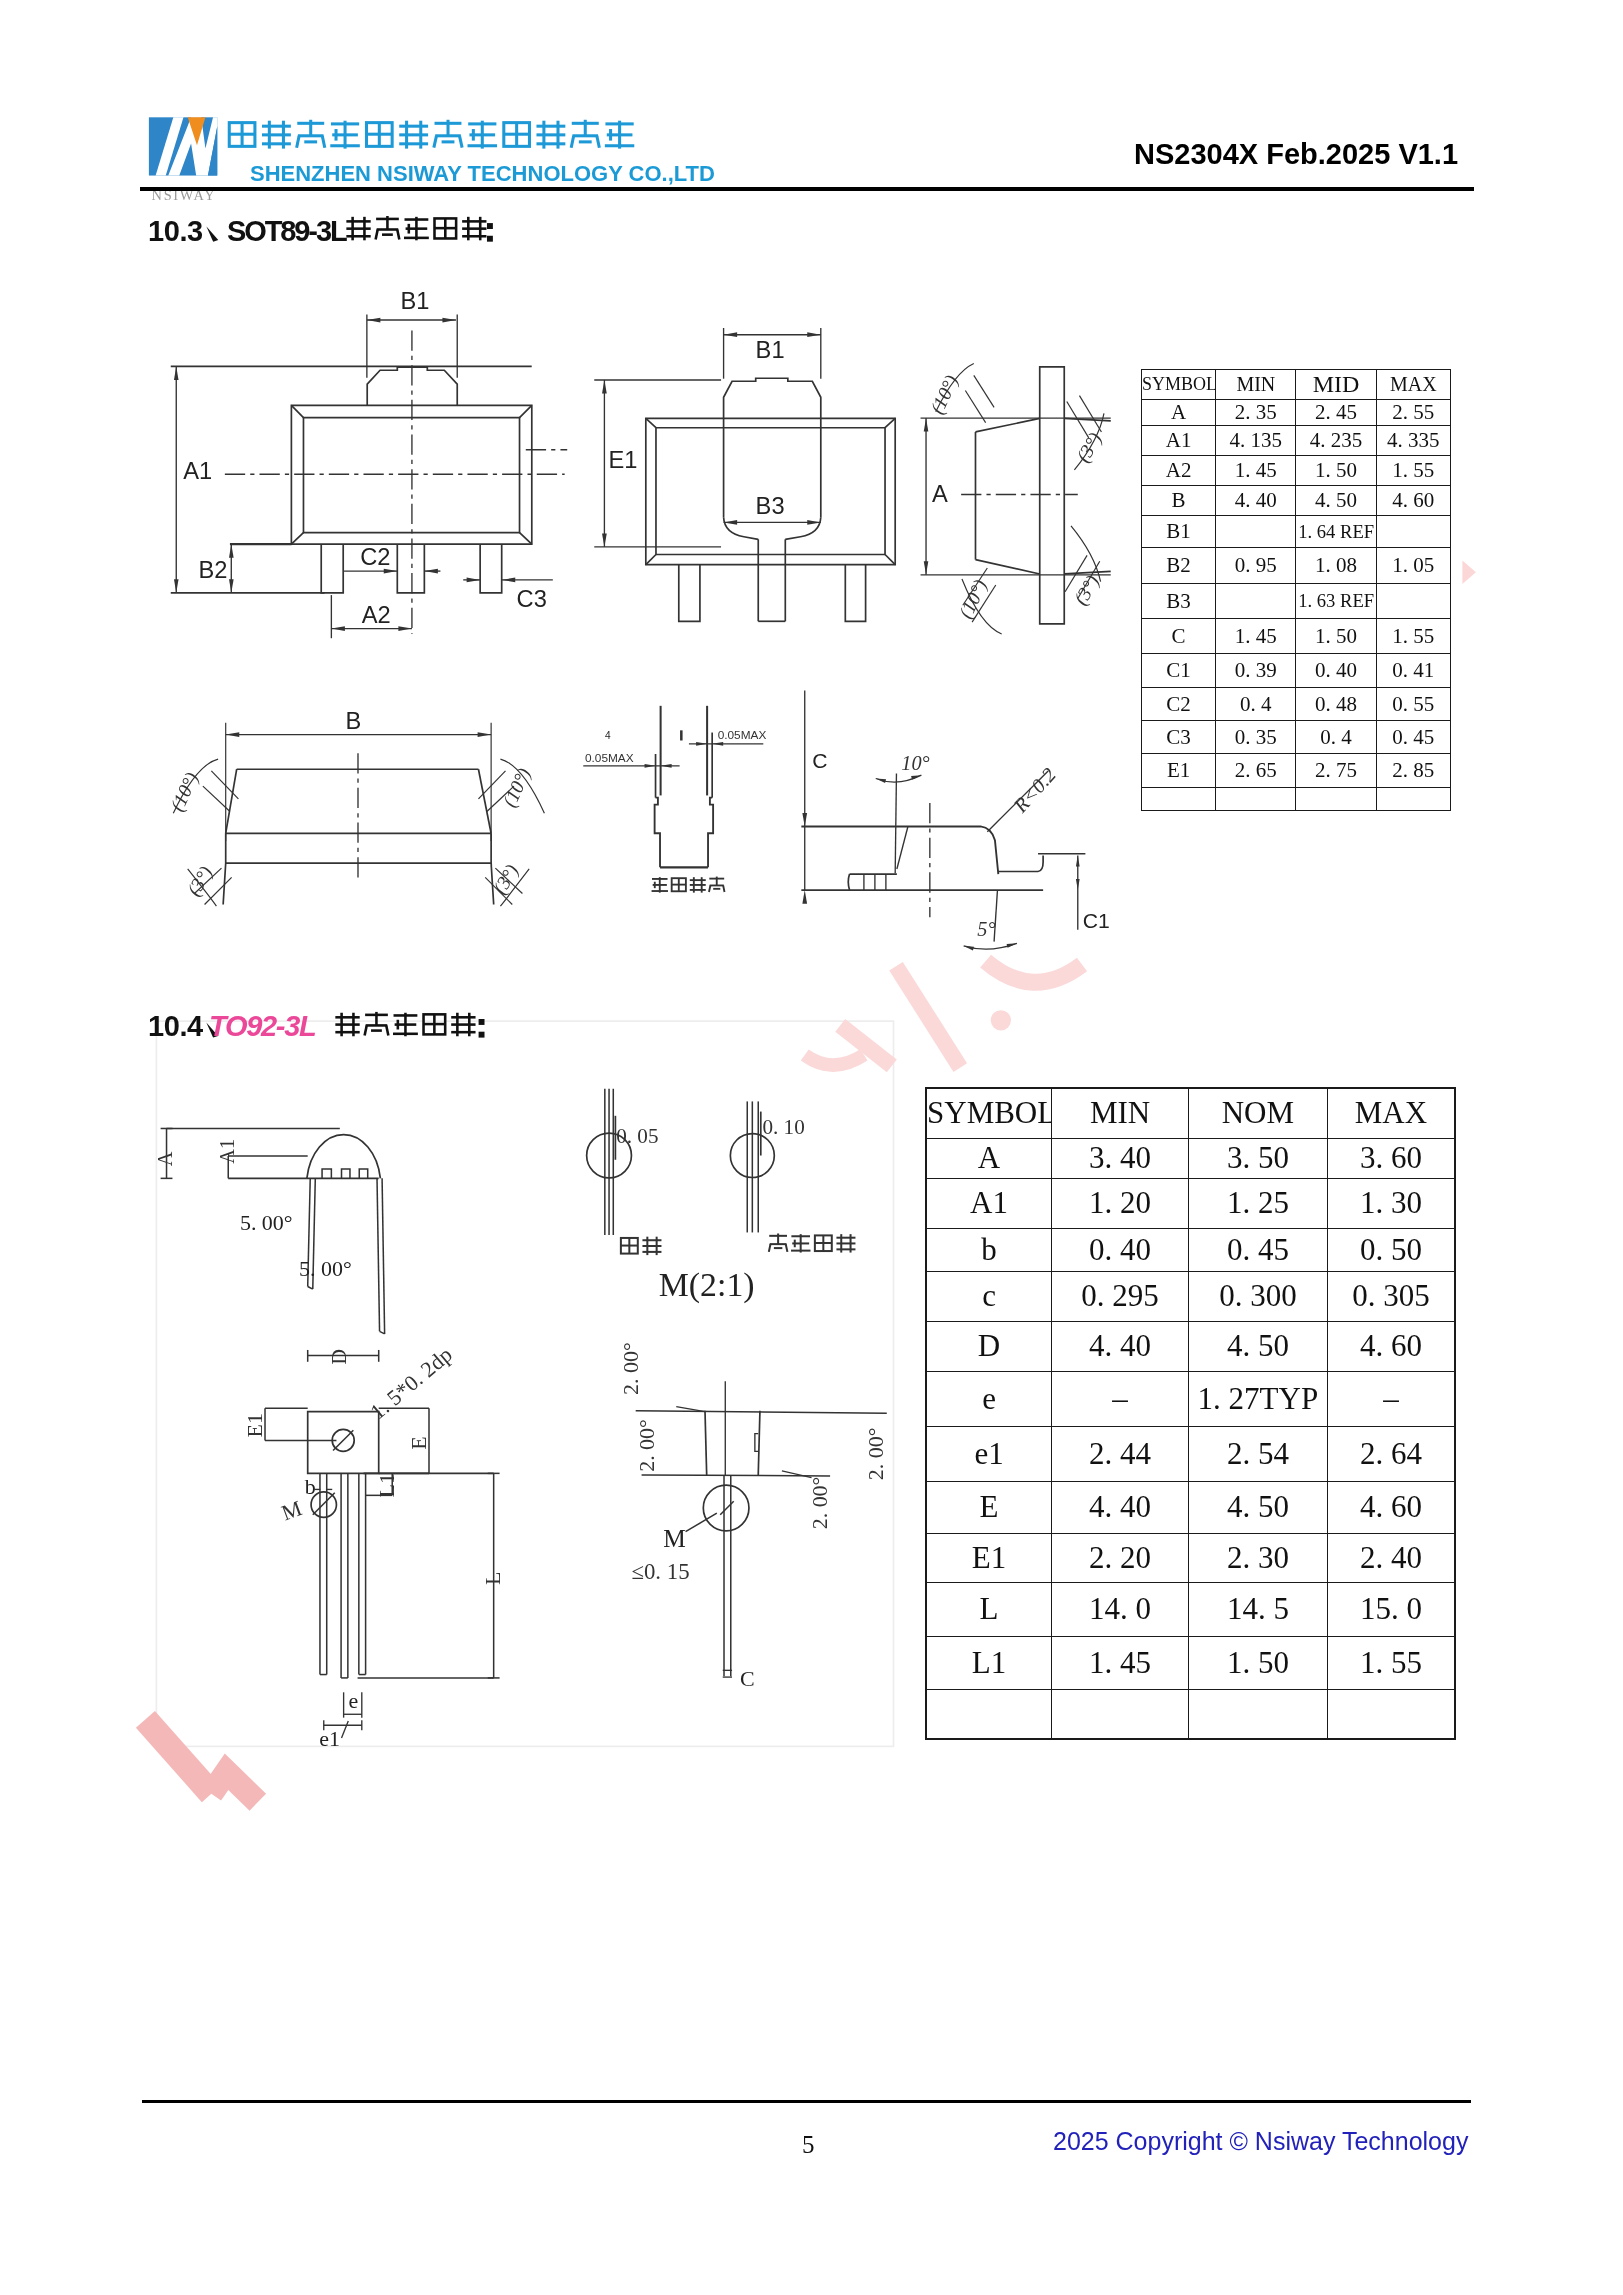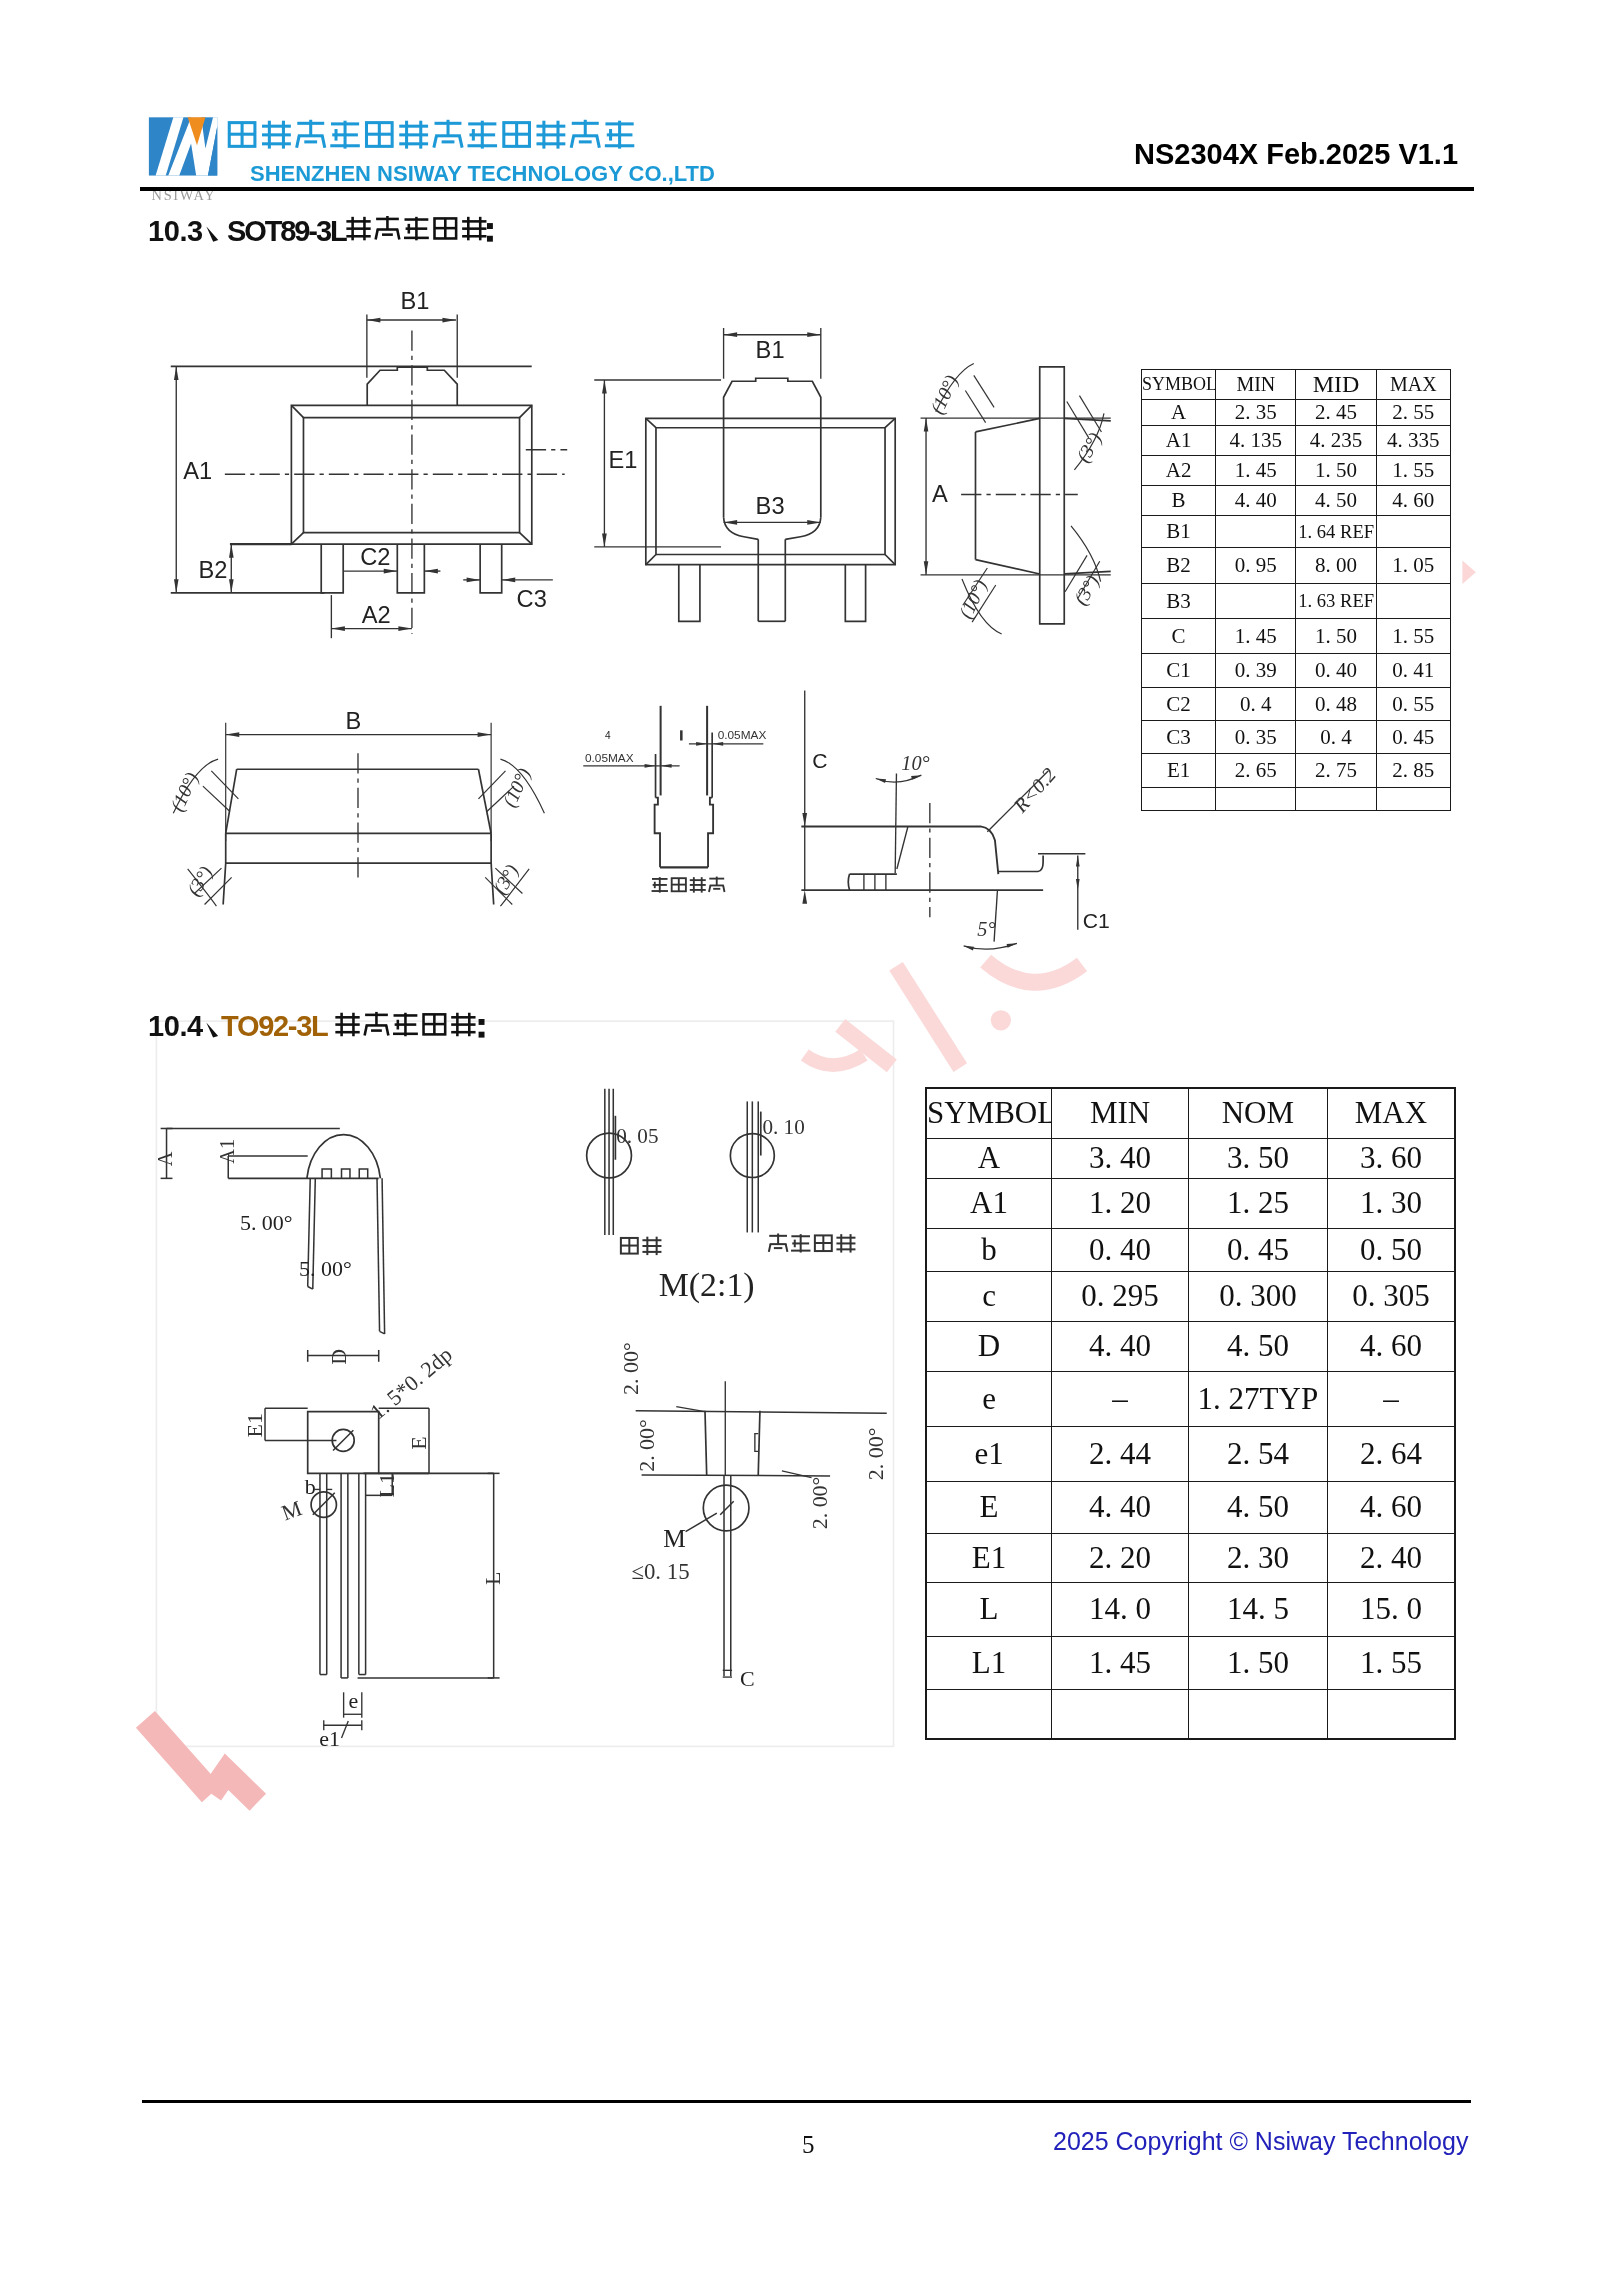--- a/index.html
+++ b/index.html
@@ -153,21 +153,21 @@
       <line x1="500.9" y1="1211.0" x2="526.5" y2="1211.0" stroke="#111" stroke-width="3.04"></line>
       <line x1="513.7" y1="1199.5" x2="513.7" y2="1223.2" stroke="#111" stroke-width="3.04"></line>
       <line x1="533.6" y1="1203.0" x2="562.4" y2="1203.0" stroke="#111" stroke-width="3.04"></line>
       <line x1="533.6" y1="1220.6" x2="562.4" y2="1220.6" stroke="#111" stroke-width="3.04"></line>
       <line x1="540.9" y1="1197.6" x2="540.9" y2="1225.4" stroke="#111" stroke-width="3.04"></line>
       <line x1="555.0" y1="1197.6" x2="555.0" y2="1225.4" stroke="#111" stroke-width="3.04"></line>
       <line x1="533.6" y1="1211.6" x2="562.4" y2="1211.6" stroke="#111" stroke-width="3.04"></line>
       <rect x="566" y="1205" width="7" height="7" fill="#111"></rect>
       <rect x="566" y="1220" width="7" height="7" fill="#111"></rect>
     </svg>
-<div class="abs" style="left:221px;top:1010px;font-size:29px;font-weight:bold;color:#a16207;letter-spacing:-1.3px;">TO92-3L</div>
+<div class="abs" style="left:209px;top:1010px;font-size:29px;font-weight:bold;color:#ec4899;letter-spacing:-1.3px;font-style:italic;">TO92-3L</div>
 <svg class="abs" style="left:0;top:0" width="1623" height="2295" viewBox="0 0 1920 2715"></svg>
 
 <svg class="abs" style="left:0;top:0" width="1623" height="2295" viewBox="0 0 1920 2715">
       <line x1="202.0" y1="433.5" x2="629.0" y2="433.5" stroke="#333" stroke-width="2"></line>
       <path d="M434.4,479.5 L434.4,454.5 L449.6,438 L470,438 L470,434.3 L505.5,434.3 L505.5,438 L525.6,438 L540.9,454.5 L540.9,479.5" stroke="#333" stroke-width="2" fill="none"></path>
       <path d="M344.7,479.5 H629.1 V643.7 H344.7 Z" stroke="#333" stroke-width="2" fill="none"></path>
       <path d="M359,494 H614.6 V630 H359 Z" stroke="#333" stroke-width="2" fill="none"></path>
       <line x1="344.7" y1="479.5" x2="359.0" y2="494.0" stroke="#333" stroke-width="2"></line>
       <line x1="629.1" y1="479.5" x2="614.6" y2="494.0" stroke="#333" stroke-width="2"></line>
       <line x1="344.7" y1="643.7" x2="359.0" y2="630.0" stroke="#333" stroke-width="2"></line>
@@ -570,21 +570,21 @@
         </tr>
         <tr style="height:32px">
           <td>B1</td>
           <td></td>
           <td style="font-size:18.6px">1. 64 REF</td>
           <td></td>
         </tr>
         <tr style="height:36px">
           <td>B2</td>
           <td>0. 95</td>
-          <td>8. 00</td>
+          <td>1. 08</td>
           <td>1. 05</td>
         </tr>
         <tr style="height:35px">
           <td>B3</td>
           <td></td>
           <td style="font-size:18.6px">1. 63 REF</td>
           <td></td>
         </tr>
         <tr style="height:35px">
           <td>C</td>

